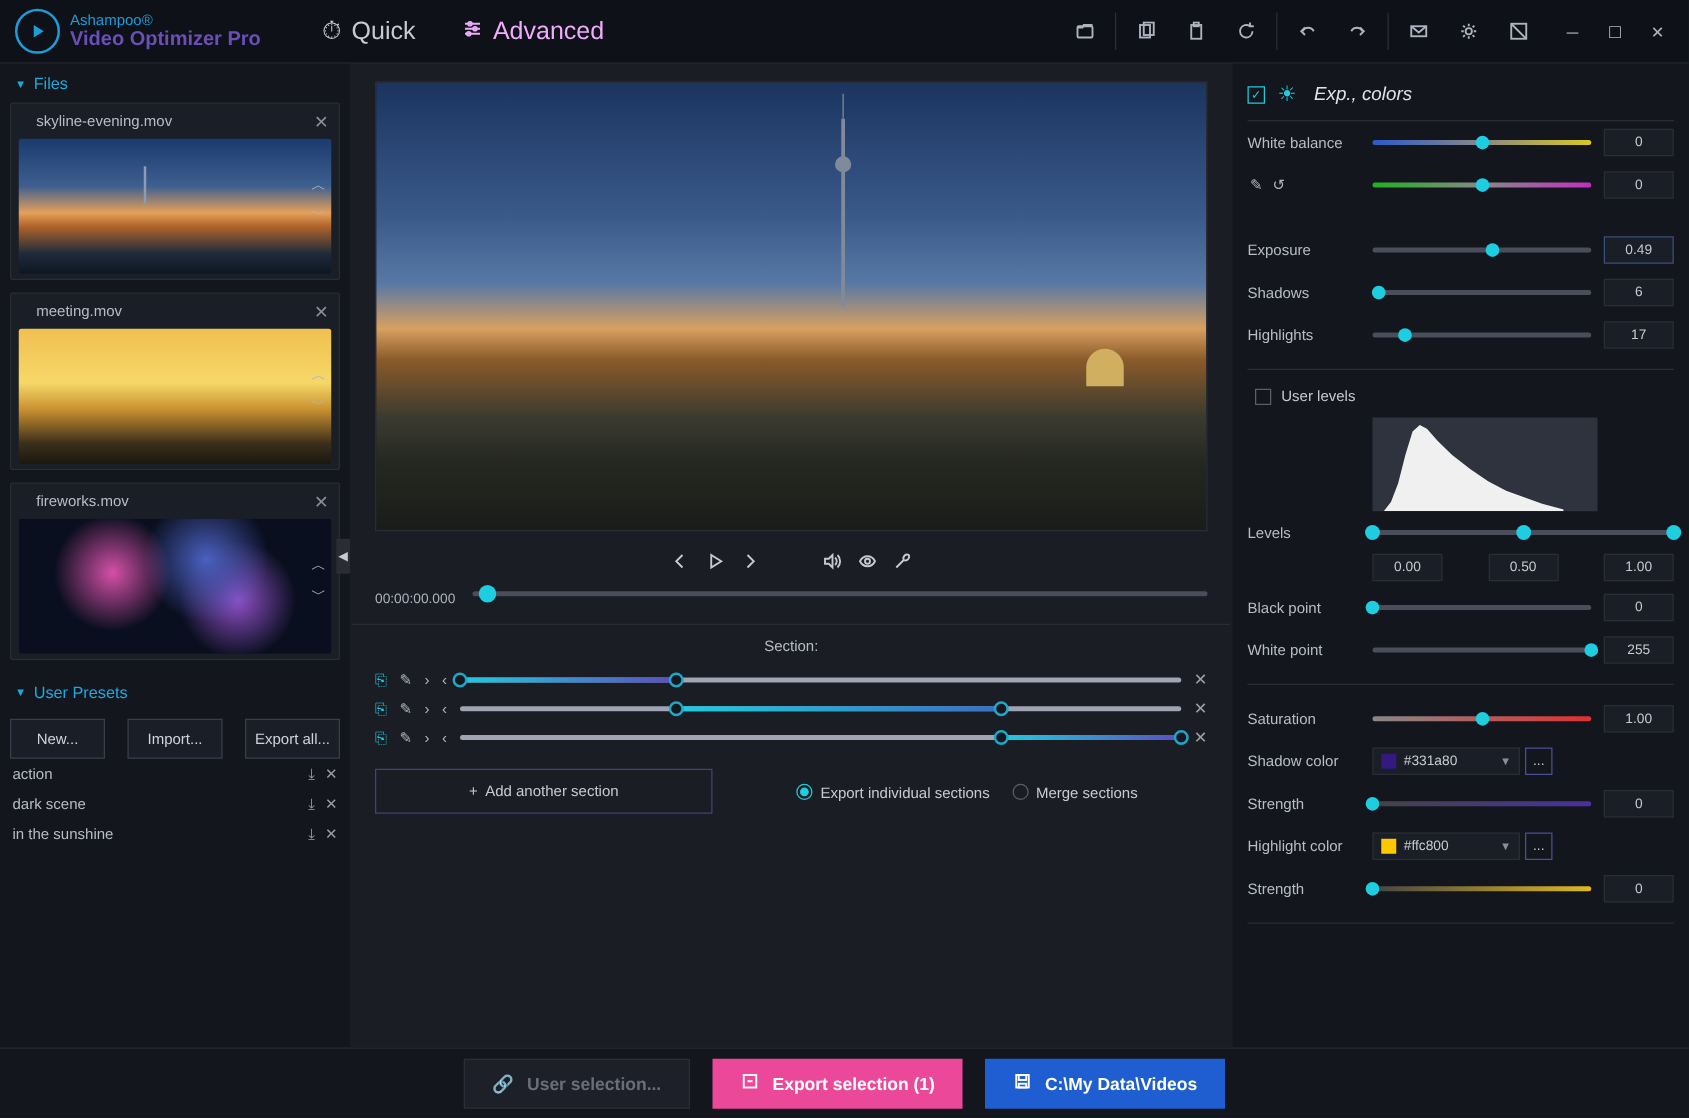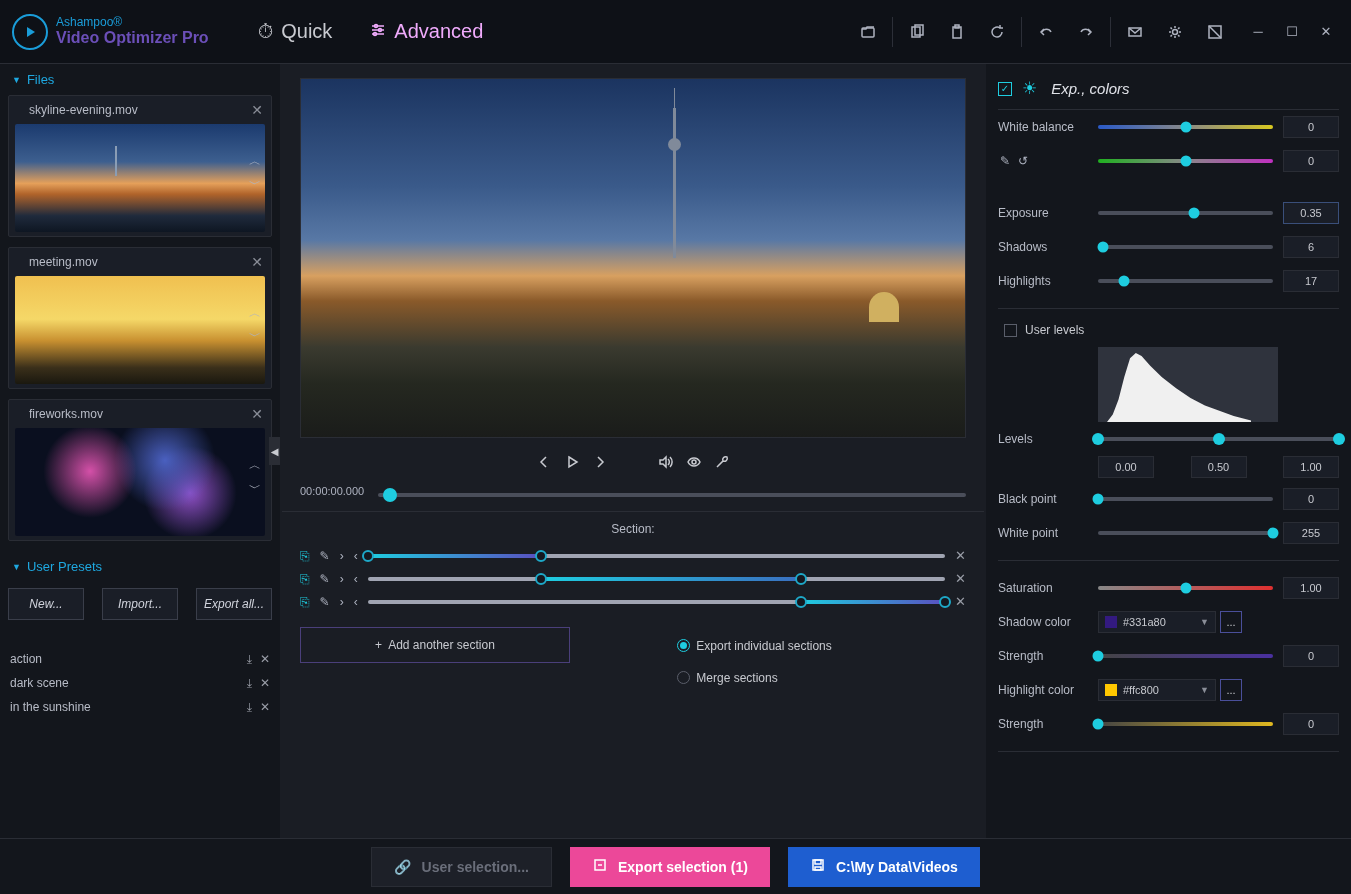--- a/index.html
+++ b/index.html
@@ -1,19 +1,19 @@
 <!DOCTYPE html>
 <html><head>
 <meta charset="utf-8">
 <style>
 * { margin: 0; padding: 0; box-sizing: border-box; font-family: 'Segoe UI', Tahoma, sans-serif; }
 body { background: #1a1d24; color: #c8cad0; width: 1351px; height: 894px; overflow: hidden; display: flex; flex-direction: column; font-size: 12px; }
 
 
-.titlebar { height: 64px; background: #0e1117; display: flex; align-items: center; padding: 0 8px; border-bottom: 1px solid #2a2d35; }
+.titlebar { height: 51px; background: #0e1117; display: flex; align-items: center; padding: 0 8px; border-bottom: 1px solid #2a2d35; }
 .logo { display: flex; align-items: center; gap: 8px; padding-left: 4px; }
 .logo-icon { width: 36px; height: 36px; border: 2px solid #1a9dd9; border-radius: 50%; display: flex; align-items: center; justify-content: center; }
 .logo-play { width: 0; height: 0; border-left: 8px solid #1a9dd9; border-top: 5px solid transparent; border-bottom: 5px solid transparent; margin-left: 2px; }
 .brand { display: flex; flex-direction: column; line-height: 1.1; }
 .brand-top { color: #1a9dd9; font-size: 12px; }
 .brand-bot { color: #6b4fb8; font-size: 16px; font-weight: 600; }
 .mode-tabs { display: flex; gap: 30px; margin-left: 45px; }
 .mode-tab { display: flex; align-items: center; gap: 8px; font-size: 20px; padding: 6px 4px; cursor: pointer; }
 .mode-tab.active { color: #f0abfc; }
 .title-actions { margin-left: auto; display: flex; align-items: center; gap: 0; }
@@ -35,54 +35,54 @@
 .file-name { font-size: 12px; color: #b8bcc7; margin-left: 12px; }
 .file-close { cursor: pointer; color: #8a8e98; font-size: 14px; }
 .file-thumb { margin: 0 6px; height: 108px; border-radius: 2px; position: relative; }
 .thumb-skyline { background: linear-gradient(to bottom, #1b3a6e 0%, #3d5f8f 35%, #e5a05a 55%, #b0632a 65%, #1f2a3c 85%, #0e1622 100%); }
 .thumb-skyline::before{content:'';position:absolute;left:40%;top:20%;width:2px;height:30px;background:#8a9db5;}
 .thumb-meeting { background: linear-gradient(to bottom, #f0c050 0%, #f5d868 40%, #c89030 60%, #3a2f1a 85%, #1a180f 100%); }
 .thumb-fireworks { background: radial-gradient(circle at 30% 40%, #d450a8 0%, transparent 25%), radial-gradient(circle at 60% 30%, #4a60c0 0%, transparent 30%), radial-gradient(circle at 70% 60%, #9050c8 0%, transparent 25%), #0a0f1f; }
 .file-arrows { position: absolute; right: 10px; top: 55%; transform: translateY(-50%); display: flex; flex-direction: column; gap: 6px; color: #aeb3c0; font-size: 12px; }
 .file-arrows span { cursor: pointer; }
 .user-presets { padding: 6px 8px; }
-.preset-btns { display: flex; gap: 18px; margin-bottom: 27px; font-style: italic; }
+.preset-btns { display: flex; gap: 18px; margin-bottom: 0; }
 .preset-btn { flex: 1; background: #1a1e27; border: 1px solid #3a3e4a; padding: 8px 4px; text-align: center; cursor: pointer; font-size: 12px; color: #d0d3dc; }
 .preset-item { display: flex; align-items: center; justify-content: space-between; padding: 5px 2px; font-size: 12px; color: #b8bcc7; }
 .preset-icons { display: flex; gap: 8px; color: #9a9ea8; }
 .preset-icons span { cursor: pointer; }
 
 
 .center { flex: 1; display: flex; flex-direction: column; background: #1a1d24; position: relative; }
 .collapse-btn { position: absolute; left: -11px; top: 50%; transform: translateY(-50%); width: 11px; height: 28px; background: #2a2d35; display: flex; align-items: center; justify-content: center; cursor: pointer; font-size: 10px; z-index: 5;}
 .preview { margin: 14px 20px 8px; height: 360px; background: linear-gradient(to bottom, #1b3460 0%, #3a5a8a 30%, #5878a5 45%, #d8a060 55%, #8a5a2a 62%, #3a3a2f 75%, #252820 85%, #1a1c1a 100%); border: 1px solid #2a2d35; position: relative; overflow: hidden; }
 .tower { position: absolute; left: 56%; top: 8%; width: 3px; height: 150px; background: #808a9a; }
 .tower::before { content: ''; position: absolute; top: 30px; left: -5px; width: 13px; height: 13px; background: #808a9a; border-radius: 50%; }
 .tower::after{content:'';position:absolute;top:-20px;left:1px;width:1px;height:20px;background:#808a9a;}
 .dome{position:absolute;right:10%;bottom:32%;width:30px;height:30px;background:#d0b060;border-radius:50% 50% 0 0;}
 .player-controls { display: flex; justify-content: center; align-items: center; gap: 20px; padding: 8px 0; color: #c8cad0; }
 .pc-group { display: flex; gap: 12px; align-items: center; }
 .pc-btn { cursor: pointer; font-size: 15px; }
-.timeline { display: flex; align-items: flex-end; gap: 14px; padding: 4px 20px 14px; }
+.timeline { display: flex; align-items: flex-start; gap: 14px; padding: 4px 20px 14px; }
 .time-text { font-size: 11px; color: #aeb3c0; }
 .time-track { flex: 1; height: 4px; background: #4a4e5a; border-radius: 2px; position: relative; }
 .time-thumb { position: absolute; left: 2%; top: 50%; transform: translate(-50%, -50%); width: 14px; height: 14px; background: #1ecde0; border-radius: 50%; }
 .center-hr { height: 1px; background: #2a2d35; margin: 0 2px; }
 .section-title { text-align: center; padding: 10px 0 8px; font-size: 12px; color: #b8bcc7; }
 .sections { padding: 0 20px; }
 .section-row { display: flex; align-items: center; gap: 10px; padding: 4px 0; }
 .sec-icons { display: flex; gap: 10px; color: #aeb3c0; align-items: center;}
 .sec-icons span { cursor: pointer; }
 .sec-track { flex: 1; height: 4px; background: #a0a4b2; border-radius: 2px; position: relative; }
 .sec-fill { position: absolute; height: 100%; border-radius: 2px; }
 .sec-handle { position: absolute; top: 50%; transform: translate(-50%, -50%); width: 12px; height: 12px; border-radius: 50%; border: 2px solid #1ea8c8; background: #15181f; }
 .sec-close { cursor: pointer; color: #9a9ea8; font-size: 13px; }
 .add-section { margin: 14px 20px; }
 .add-section-btn { width: 270px; border: 1px solid #4a3f7a; padding: 10px; text-align: center; cursor: pointer; font-size: 12px; color: #c8cad0; display: inline-flex; align-items: center; justify-content: center; gap: 6px; }
-.export-opts { display: inline-flex; gap: 18px; margin-left: 104px; font-size: 12px; color: #c8cad0; flex-direction: column; }
+.export-opts { display: inline-flex; gap: 18px; margin-left: 64px; font-size: 12px; color: #c8cad0; }
 .radio { display: inline-flex; align-items: center; gap: 6px; cursor: pointer; }
 .radio-dot { width: 13px; height: 13px; border: 1.5px solid #5a5e6a; border-radius: 50%; display: inline-flex; align-items: center; justify-content: center; }
 .radio-dot.on { border-color: #1ecde0; }
 .radio-dot.on::after { content: ''; width: 7px; height: 7px; background: #1ecde0; border-radius: 50%; }
 
 
 .bottombar { height: 56px; background: #13161c; display: flex; align-items: center; justify-content: center; gap: 18px; border-top: 1px solid #2a2d35; }
 .bottom-btn { height: 40px; padding: 0 22px; display: flex; align-items: center; gap: 10px; font-size: 14px; font-weight: 600; cursor: pointer; }
 .bottom-btn.merge { background: #1d2028; color: #6a6e7a; border: 1px solid #2a2d35; }
 .bottom-btn.export { background: #ec4899; color: #fff; }
@@ -424,21 +424,21 @@
       <div class="c-value">0</div>
     </div>
 
     <div style="height:18px;"></div>
 
     <div class="control-row">
       <span class="c-label">Exposure</span>
       <div class="c-slider plain">
           <div class="c-thumb" style="left:55%;"></div>
         </div>
-      <div class="c-value hl">0.35</div>
+      <div class="c-value hl">0.49</div>
     </div>
     <div class="control-row">
       <span class="c-label">Shadows</span>
       <div class="c-slider plain">
           <div class="c-thumb" style="left:3%;"></div>
         </div>
       <div class="c-value">6</div>
     </div>
     <div class="control-row">
       <span class="c-label">Highlights</span>

